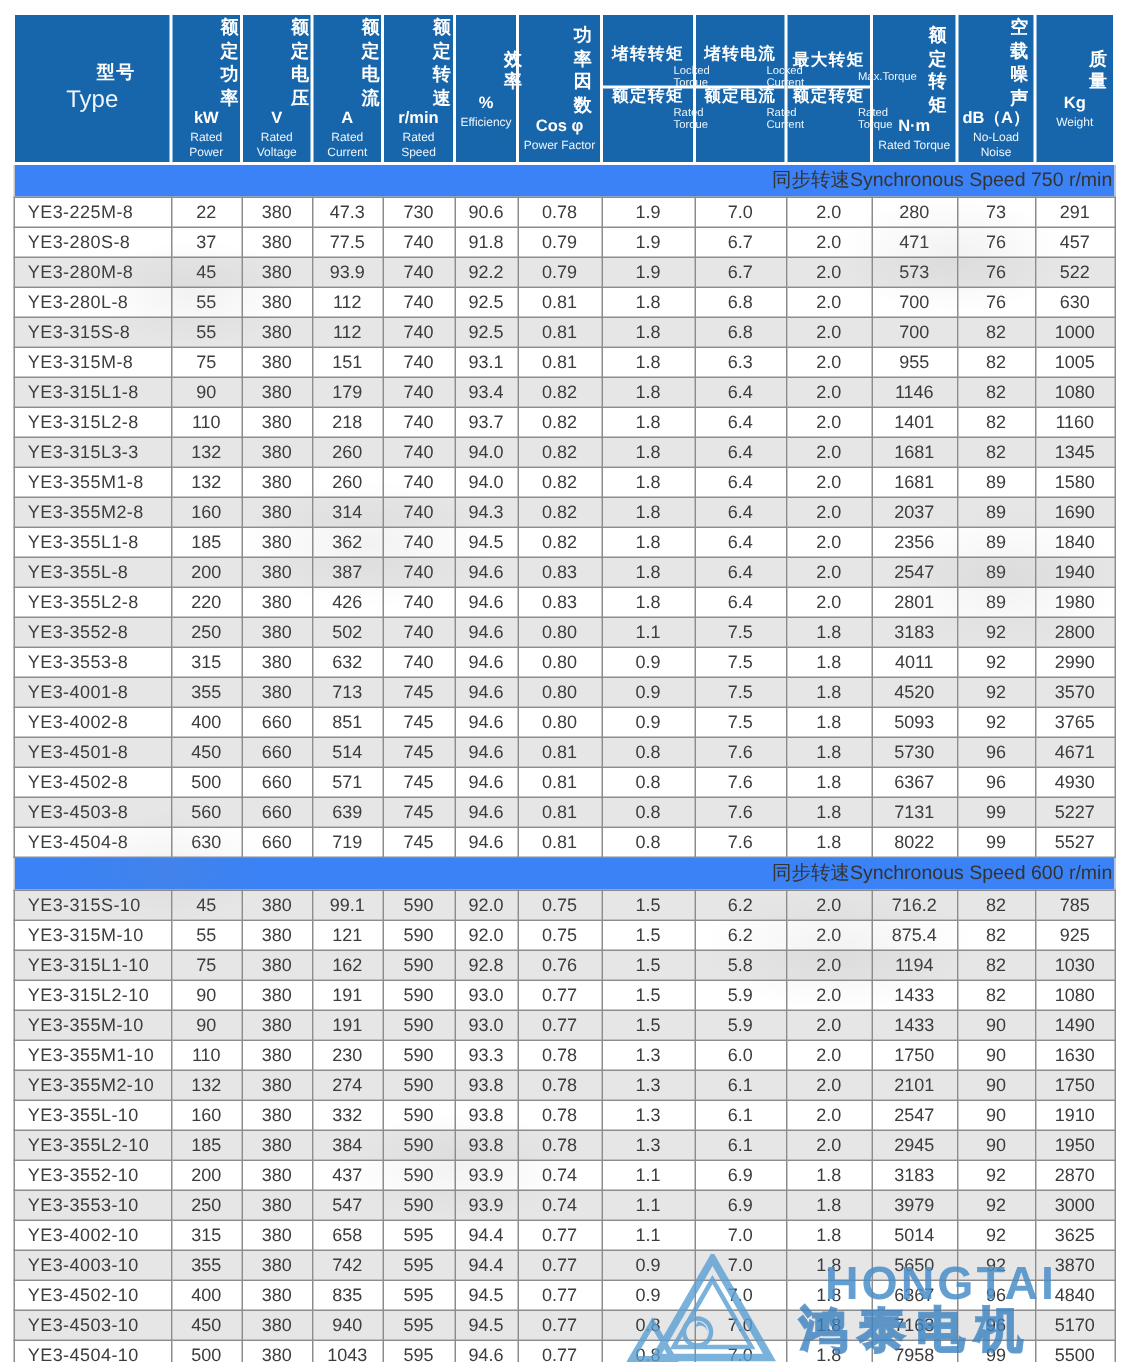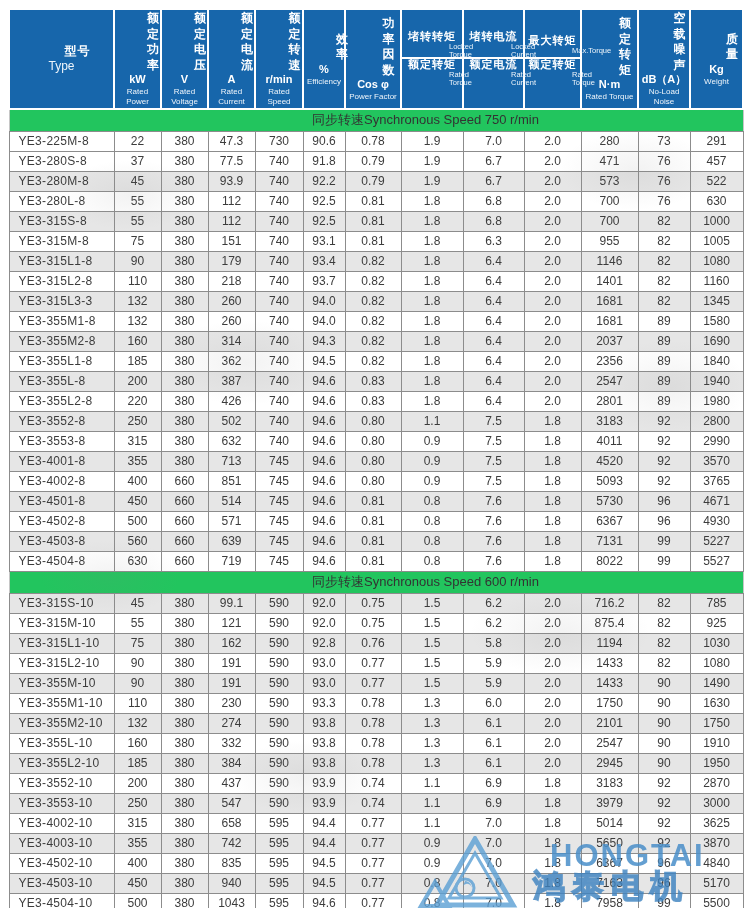--- a/index.html
+++ b/index.html
@@ -29,23 +29,23 @@
   .h-en-sm { font-size:7.5px; font-weight:normal; line-height:1.1; color:#eef5fb;padding-left:47px; }
   
   tbody td {
     border:1px solid #8c8c8c; font-size:12px; color:#3c3c3c;
     text-align:center; height:20px; padding:0 1px; overflow:hidden; white-space:nowrap;
   }
   tbody td.type { text-align:left; padding-left:9px; letter-spacing:.3px;margin-left:12px; }
   tbody tr.r-white td { background:#ffffff; }
   tbody tr.r-gray  td { background:#e6e6e6; }
   tbody td.section {
-    background:#22c55e; border:none; border-left:1px solid #c6c6c6;
+    background:#3b82f6; border:none; border-left:1px solid #c6c6c6;
     border-right:1px solid #c6c6c6; border-bottom:1px solid #8c8c8c;
-    height:22px; font-size:13px; color:#333; text-align:center; padding-left:100px;
+    height:22px; font-size:13px; color:#333; text-align:right; padding-left:100px;
   }
   
   .map-blob { position:absolute; pointer-events:none; z-index:2;
     background:radial-gradient(closest-side, rgba(130,130,130,.10), rgba(130,130,130,0));
     border-radius:50%; }
   
   .brandmark { position:absolute; z-index:3; pointer-events:none; }
   .brand-tri { left:413px; top:836px; }
   .brand-en {
     left:550px; top:838px; font-size:31px; font-weight:bold; letter-spacing:2px;
@@ -75,21 +75,21 @@
         <col style="width:61px">
       <col style="width:57px">
         <col style="width:57px">
         <col style="width:52px">
       <col style="width:53px">
     </colgroup>
     <thead>
         <tr id="header-row">
           <th>
             <div class="h-zh">型号</div>
-            <div class="h-en" style="font-size: 12px;">Type</div>
+            <div class="h-en" style="font-size: 16px;">Type</div>
           </th>
           <th>
             <div class="h-zh">额定功率</div>
             <div class="h-unit">kW</div>
             <div class="h-en">Rated Power</div>
           </th>
           <th>
             <div class="h-zh">额定电压</div>
             <div class="h-unit">V</div>
             <div class="h-en">Rated Voltage</div>

